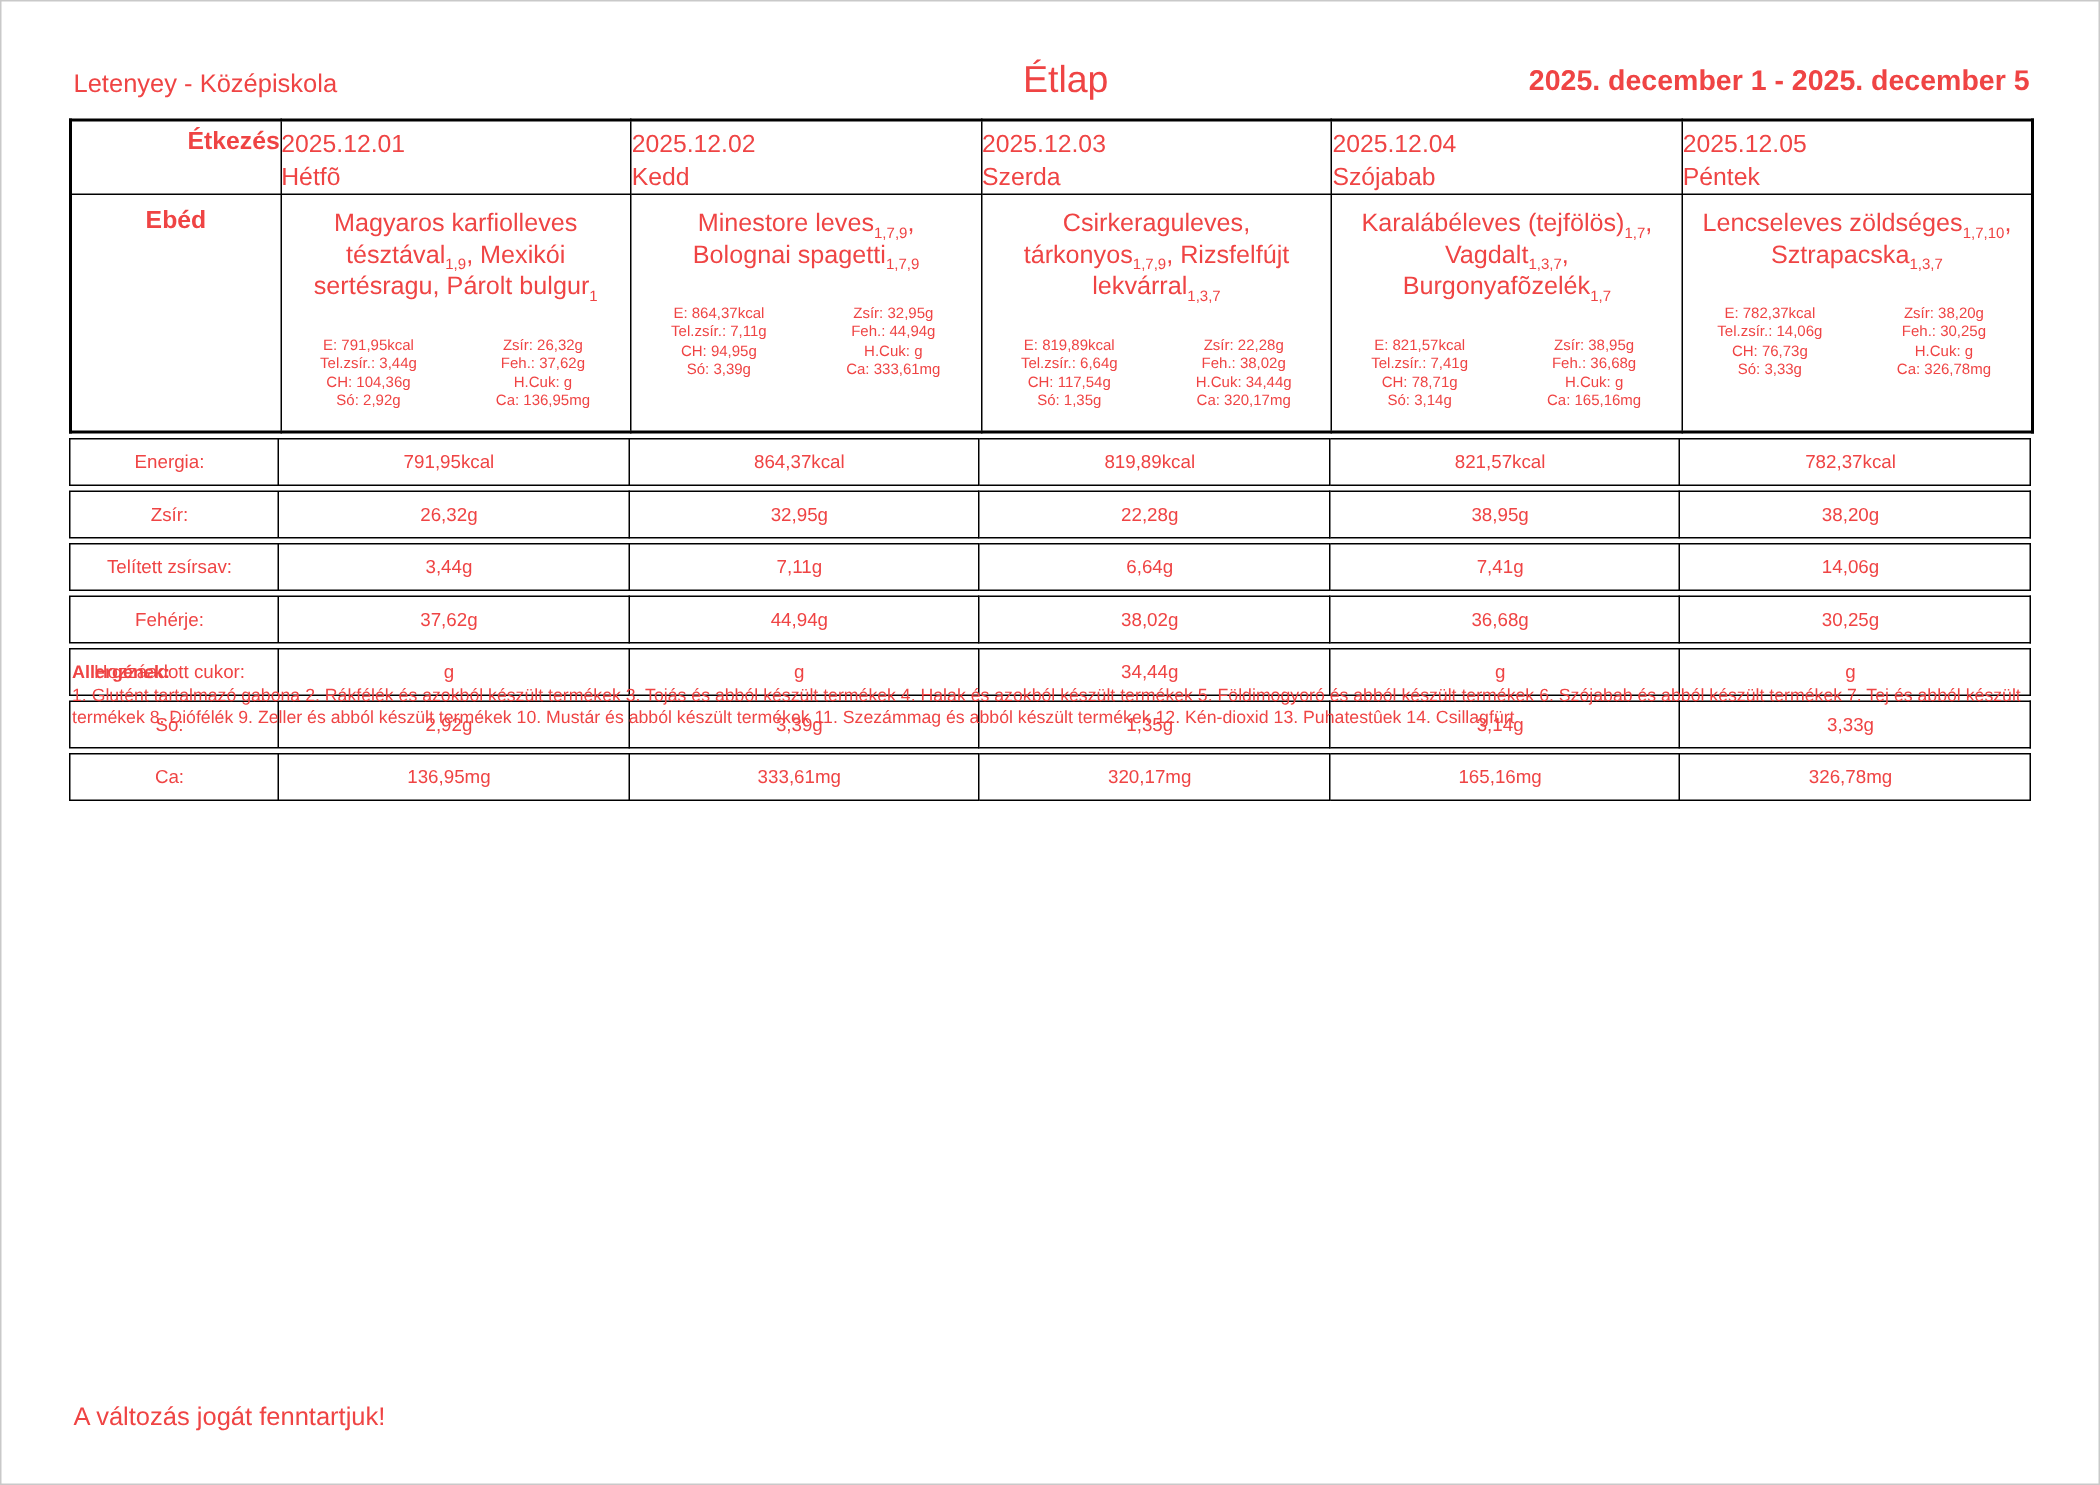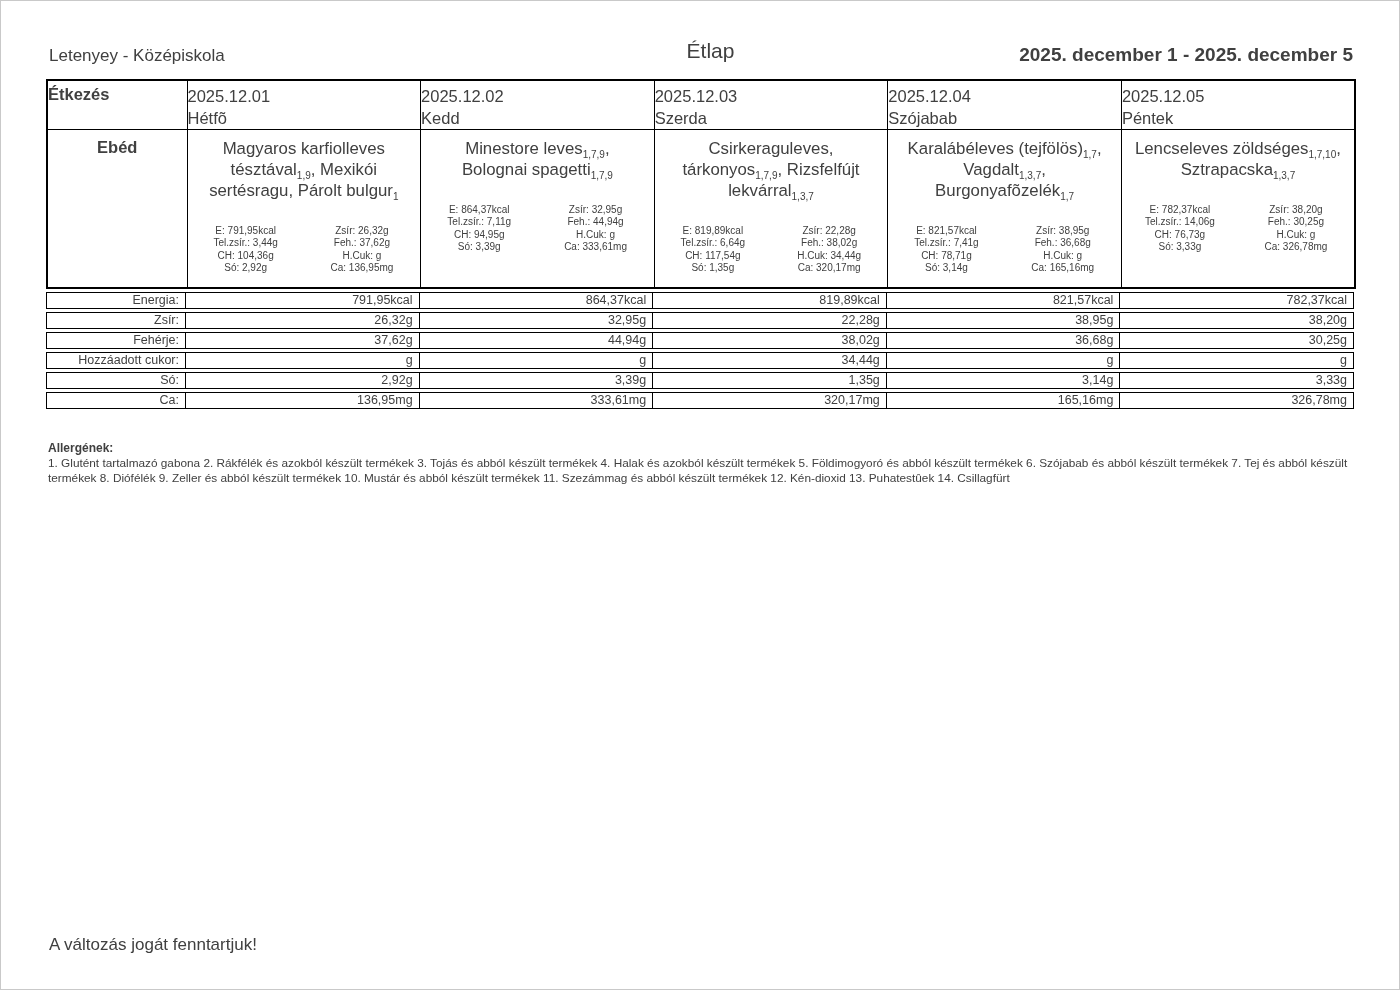--- a/index.html
+++ b/index.html
@@ -1,50 +1,50 @@
 <!DOCTYPE html>
 <html lang="hu"><head>
 <meta charset="utf-8">
 <style>
   * { margin:0; padding:0; box-sizing:border-box; }
   html,body { background:#fff; }
   .page {
     position:relative; width:1400px; height:990px; background:#fff;
-    font-family:"Liberation Sans", sans-serif; color:#404040;
+    font-family:"Liberation Sans", sans-serif; color:#ef4444;
     border:1px solid #c9c9c9; overflow:hidden;
   }
   
   .school    { position:absolute; left:48px;  top:45px;  font-size:17px; }
-  .doc-title { position:absolute; left:0; right:0; top:38px; text-align:center; font-size:21px;margin-left:21px; }
+  .doc-title { position:absolute; left:0; right:0; top:38px; text-align:center; font-size:25px;margin-left:21px; }
   .daterange { position:absolute; right:46px; top:43px;  font-size:19px; font-weight:bold; }
 
   
   table.main {
     position:absolute; left:45px; top:78px; width:1308px;
     border-collapse:collapse; table-layout:fixed; border:2px solid #000;
   }
   table.main th, table.main td { border:1px solid #000; vertical-align:top; }
-  .head-cell { font-weight:bold; font-size:16.5px; text-align:left; padding-top:4px; height:49px; }
+  .head-cell { font-weight:bold; font-size:16.5px; text-align:right; padding-top:4px; height:49px; }
   .day-head  { font-weight:normal; font-size:16.5px; text-align:left; padding-top:4px; line-height:22px; }
   .meal-label-cell { font-weight:bold; font-size:16.5px; text-align:center; padding-top:8px; height:158px; }
   .meal-cell { padding:8px 0 0 0; }
   .meal-name { font-size:16.8px; line-height:21px; text-align:center; padding:0 11px; }
   .meal-name sub { font-size:10px; line-height:0; }
   .nutri { display:flex; margin-top:24px; font-size:10px; line-height:12.3px; }
   .nutri-col { flex:1; text-align:center; }
 
   
   table.summary {
     position:absolute; left:45px; top:288px; width:1308px;
     border-collapse:separate; border-spacing:0 3px; table-layout:fixed;
     font-size:12.5px;
   }
   table.summary td {
     border:1px solid #000; border-left:none;
-    height:17px; padding:0 6px 0 0; text-align:right; vertical-align:middle;
+    height:32px; padding:0 6px 0 0; text-align:center; vertical-align:middle;
     line-height:15px; overflow:hidden;
   }
   table.summary td:first-child { border-left:1px solid #000; }
 
   
   .allergens { position:absolute; left:47px; top:440px; width:1308px; }
   .allergens-title { font-weight:bold; font-size:12px; line-height:15px; }
   .allergens-text  { font-size:11.8px; line-height:14.5px; }
 
   
@@ -203,20 +203,28 @@
     </tr>
     <tr>
       <td>Zsír:</td>
       <td>26,32g</td>
       <td>32,95g</td>
       <td>22,28g</td>
       <td>38,95g</td>
       <td>38,20g</td>
     </tr>
     <tr>
+      <td>Telített zsírsav:</td>
+      <td>3,44g</td>
+      <td>7,11g</td>
+      <td>6,64g</td>
+      <td>7,41g</td>
+      <td>14,06g</td>
+    </tr>
+    <tr>
       <td>Fehérje:</td>
       <td>37,62g</td>
       <td>44,94g</td>
       <td>38,02g</td>
       <td>36,68g</td>
       <td>30,25g</td>
     </tr>
     <tr>
       <td>Hozzáadott cukor:</td>
       <td>g</td>

